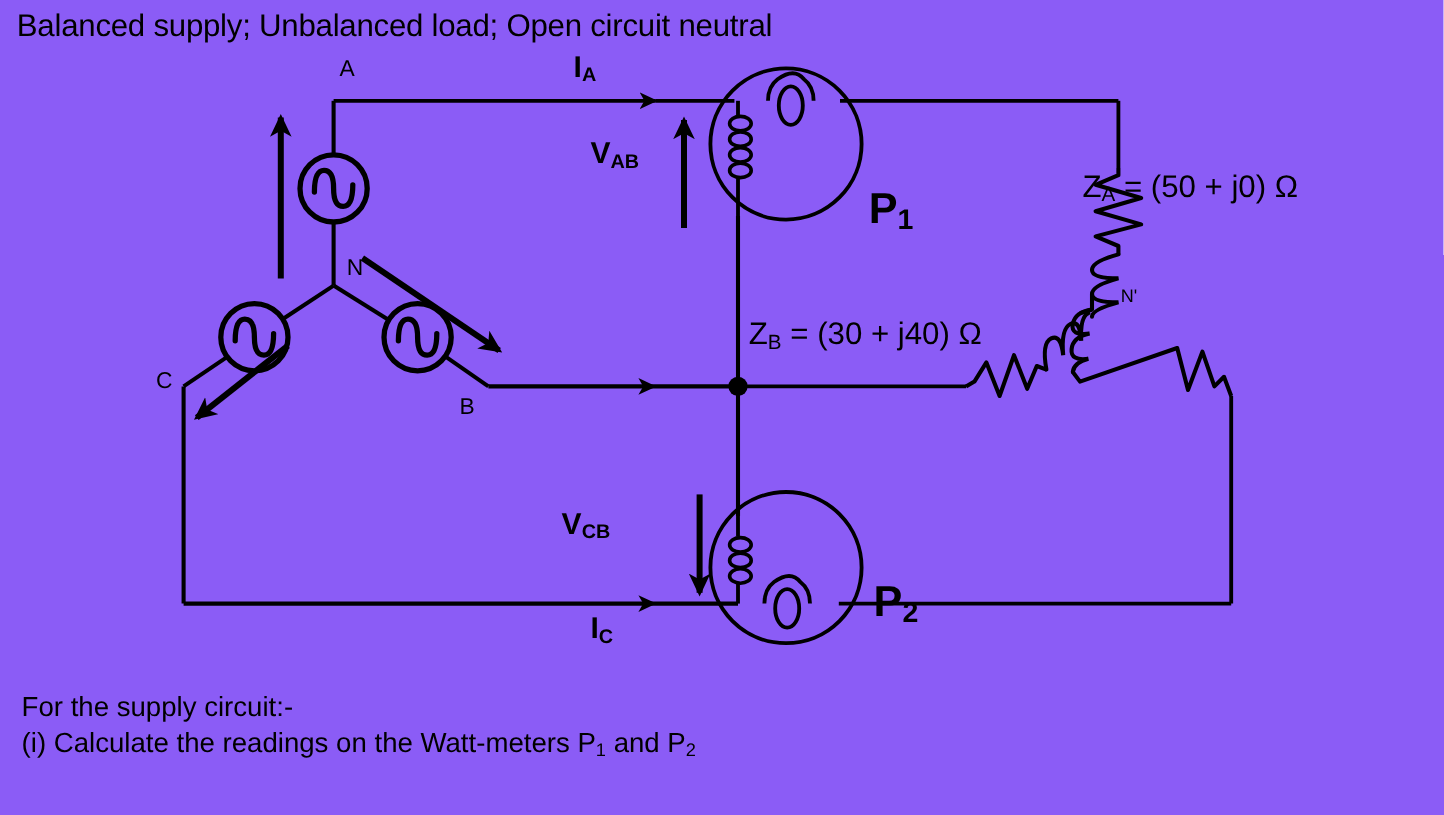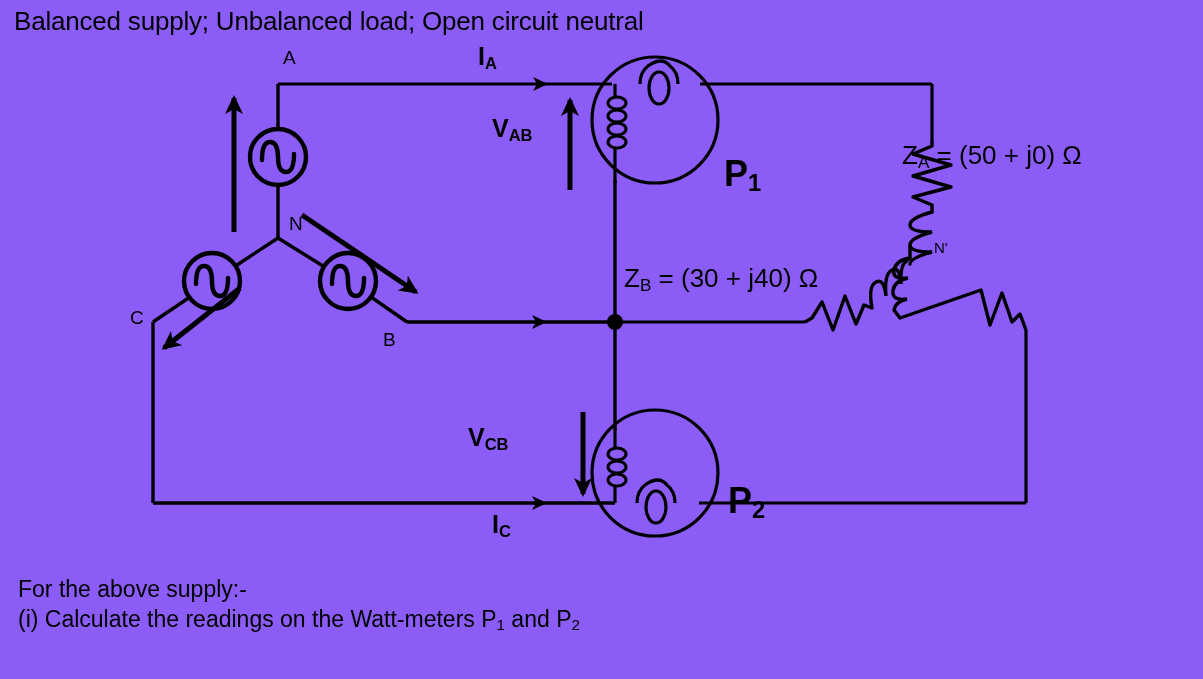--- a/index.html
+++ b/index.html
@@ -217,16 +217,16 @@
 
   <div class="txt label-bold" style="left:492px; top:116px;">V<sub>AB</sub></div>
   <div class="txt label-bold" style="left:468px; top:425px;">V<sub>CB</sub></div>
 
   <div class="txt label-meter" style="left:724px; top:116px;">P<sub>1</sub></div>
   <div class="txt label-meter" style="left:728px; top:443px;">P<sub>2</sub></div>
 
   <div class="txt label-big" style="left:902px; top:142px;">Z<sub>A</sub> = (50 + j0) Ω</div>
   <div class="txt label-big" style="left:624px; top:240px;margin-top:25px;">Z<sub>B</sub> = (30 + j40) Ω</div>
 
-  <div class="txt question-text" style="left:18px; top:578px;">For the above supply:-</div>
+  <div class="txt question-text" style="left:18px; top:578px;">For the supply circuit:-</div>
   <div class="txt question-text" style="left:18px; top:608px;">(i)  Calculate the readings on the Watt-meters P<sub>1</sub> and P<sub>2</sub></div>
 
 </div>
 
 </body></html>

